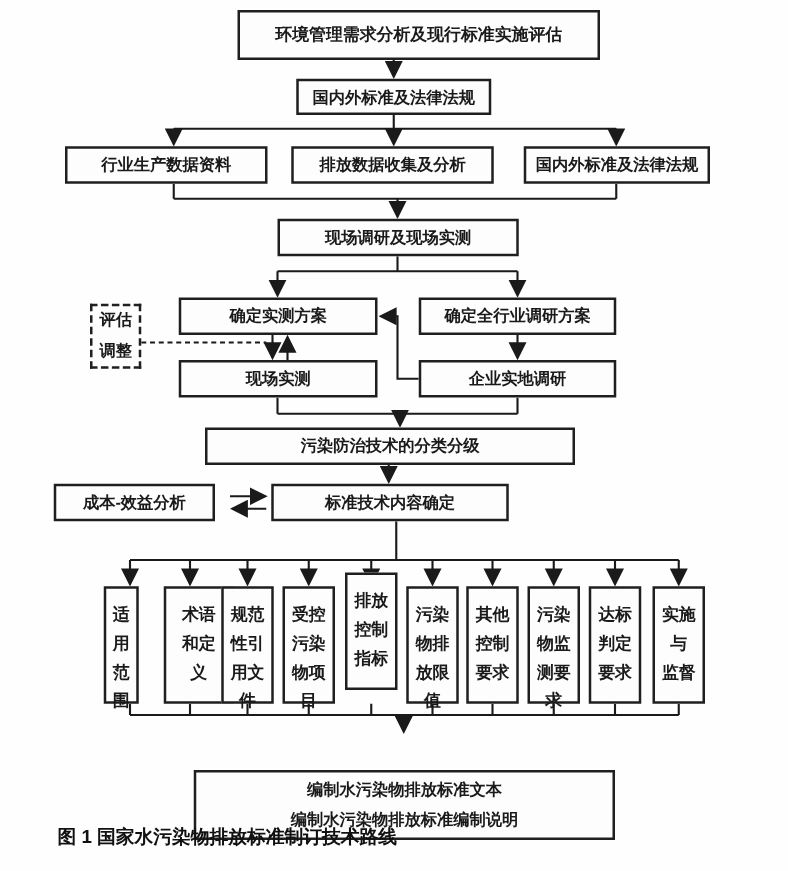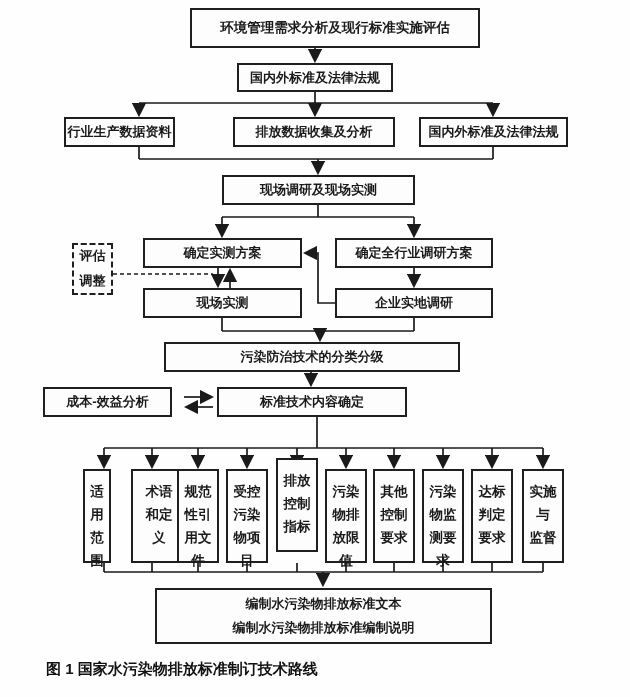--- a/index.html
+++ b/index.html
@@ -113,21 +113,21 @@
       <line x1="543" y1="563" x2="543" y2="572"></line>
       <line x1="104" y1="572" x2="543" y2="572"></line>
       <line x1="323" y1="572" x2="323" y2="585" marker-end="url(#arr)"></line>
     </g>
   </svg>
 
   <div class="box big" style="left:190px;top:8px;width:290px;height:40px">环境管理需求分析及现行标准实施评估</div>
 
   <div class="box" style="left:237px;top:63px;width:156px;height:29px">国内外标准及法律法规</div>
 
-  <div class="box" style="left:64px;top:117px;width:111px;height:30px">行业生产数据资料</div>
+  <div class="box" style="left:52px;top:117px;width:162px;height:30px">行业生产数据资料</div>
 
   <div class="box" style="left:233px;top:117px;width:162px;height:30px">排放数据收集及分析</div>
 
   <div class="box" style="left:419px;top:117px;width:149px;height:30px">国内外标准及法律法规</div>
 
   <div class="box" style="left:222px;top:175px;width:193px;height:30px">现场调研及现场实测</div>
 
   <div class="box" style="left:143px;top:238px;width:159px;height:30px">确定实测方案</div>
 
   <div class="box" style="left:335px;top:238px;width:158px;height:30px">确定全行业调研方案</div>
@@ -172,18 +172,18 @@
 物监
 测要
 求</div>
   <div class="box vbox" style="left:471px;top:469px;width:42px;height:94px">达标
 判定
 要求</div>
   <div class="box vbox" style="left:522px;top:469px;width:42px;height:94px">实施
 与
 监督</div>
 
-  <div class="box final" style="left:155px;top:588px;width:337px;height:56px">编制水污染物排放标准文本
+  <div class="box final" style="left:155px;top:616px;width:337px;height:56px">编制水污染物排放标准文本
 编制水污染物排放标准编制说明</div>
 
   <div class="caption">图 1  国家水污染物排放标准制订技术路线</div>
 
 </div>
 
 </body></html>

